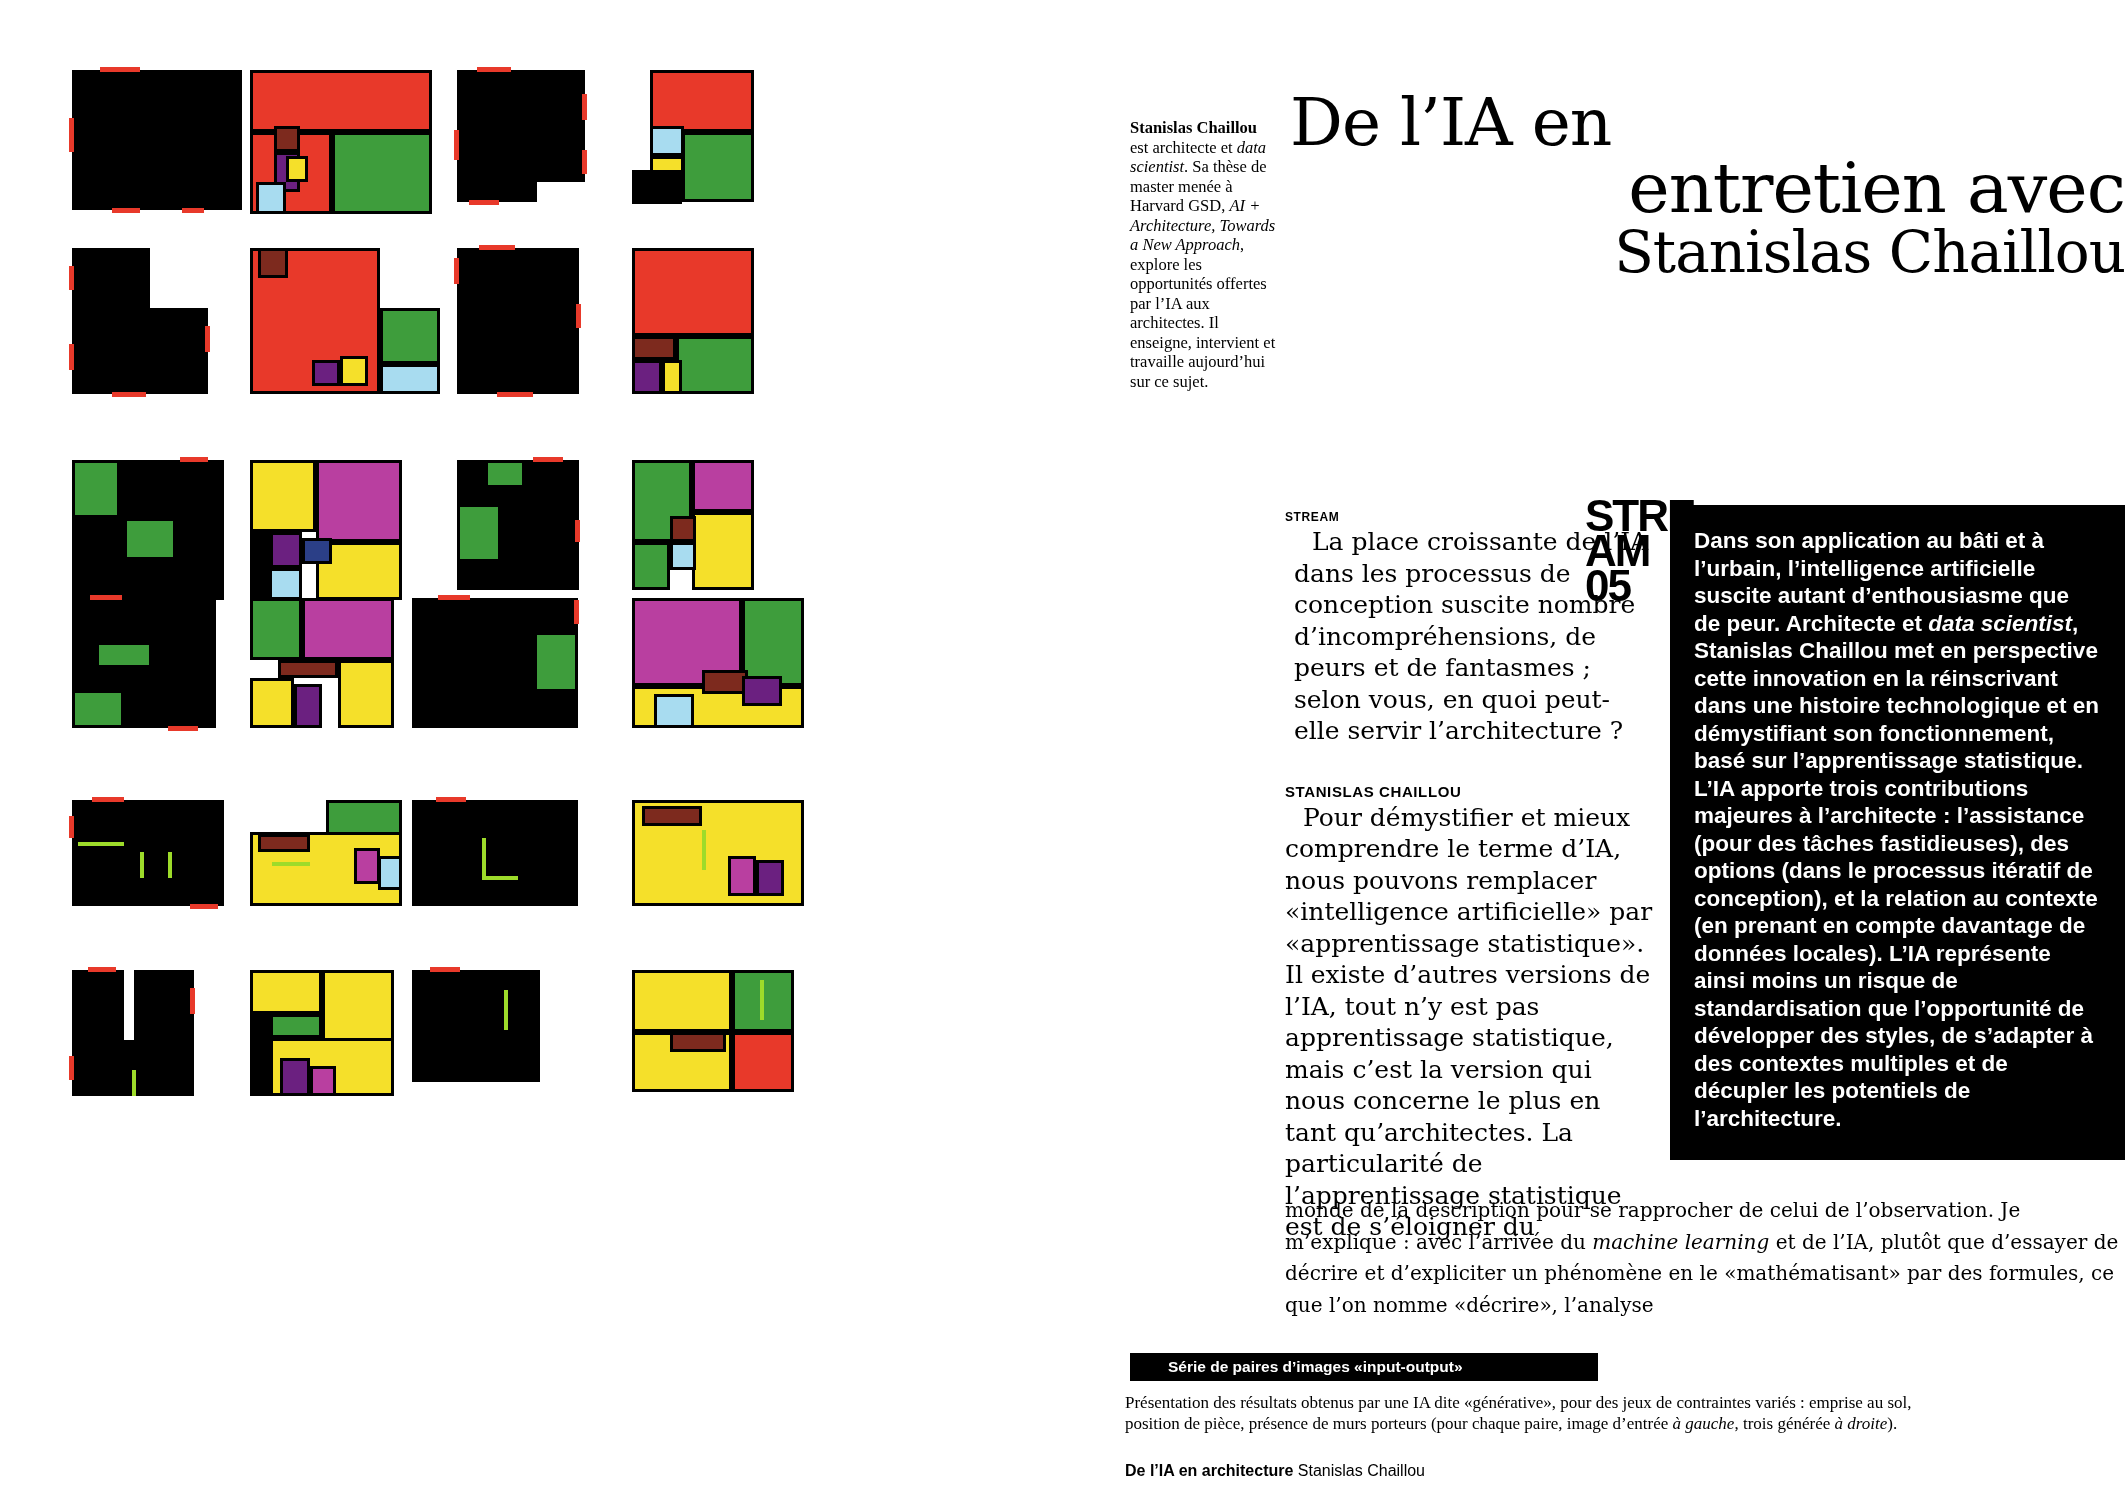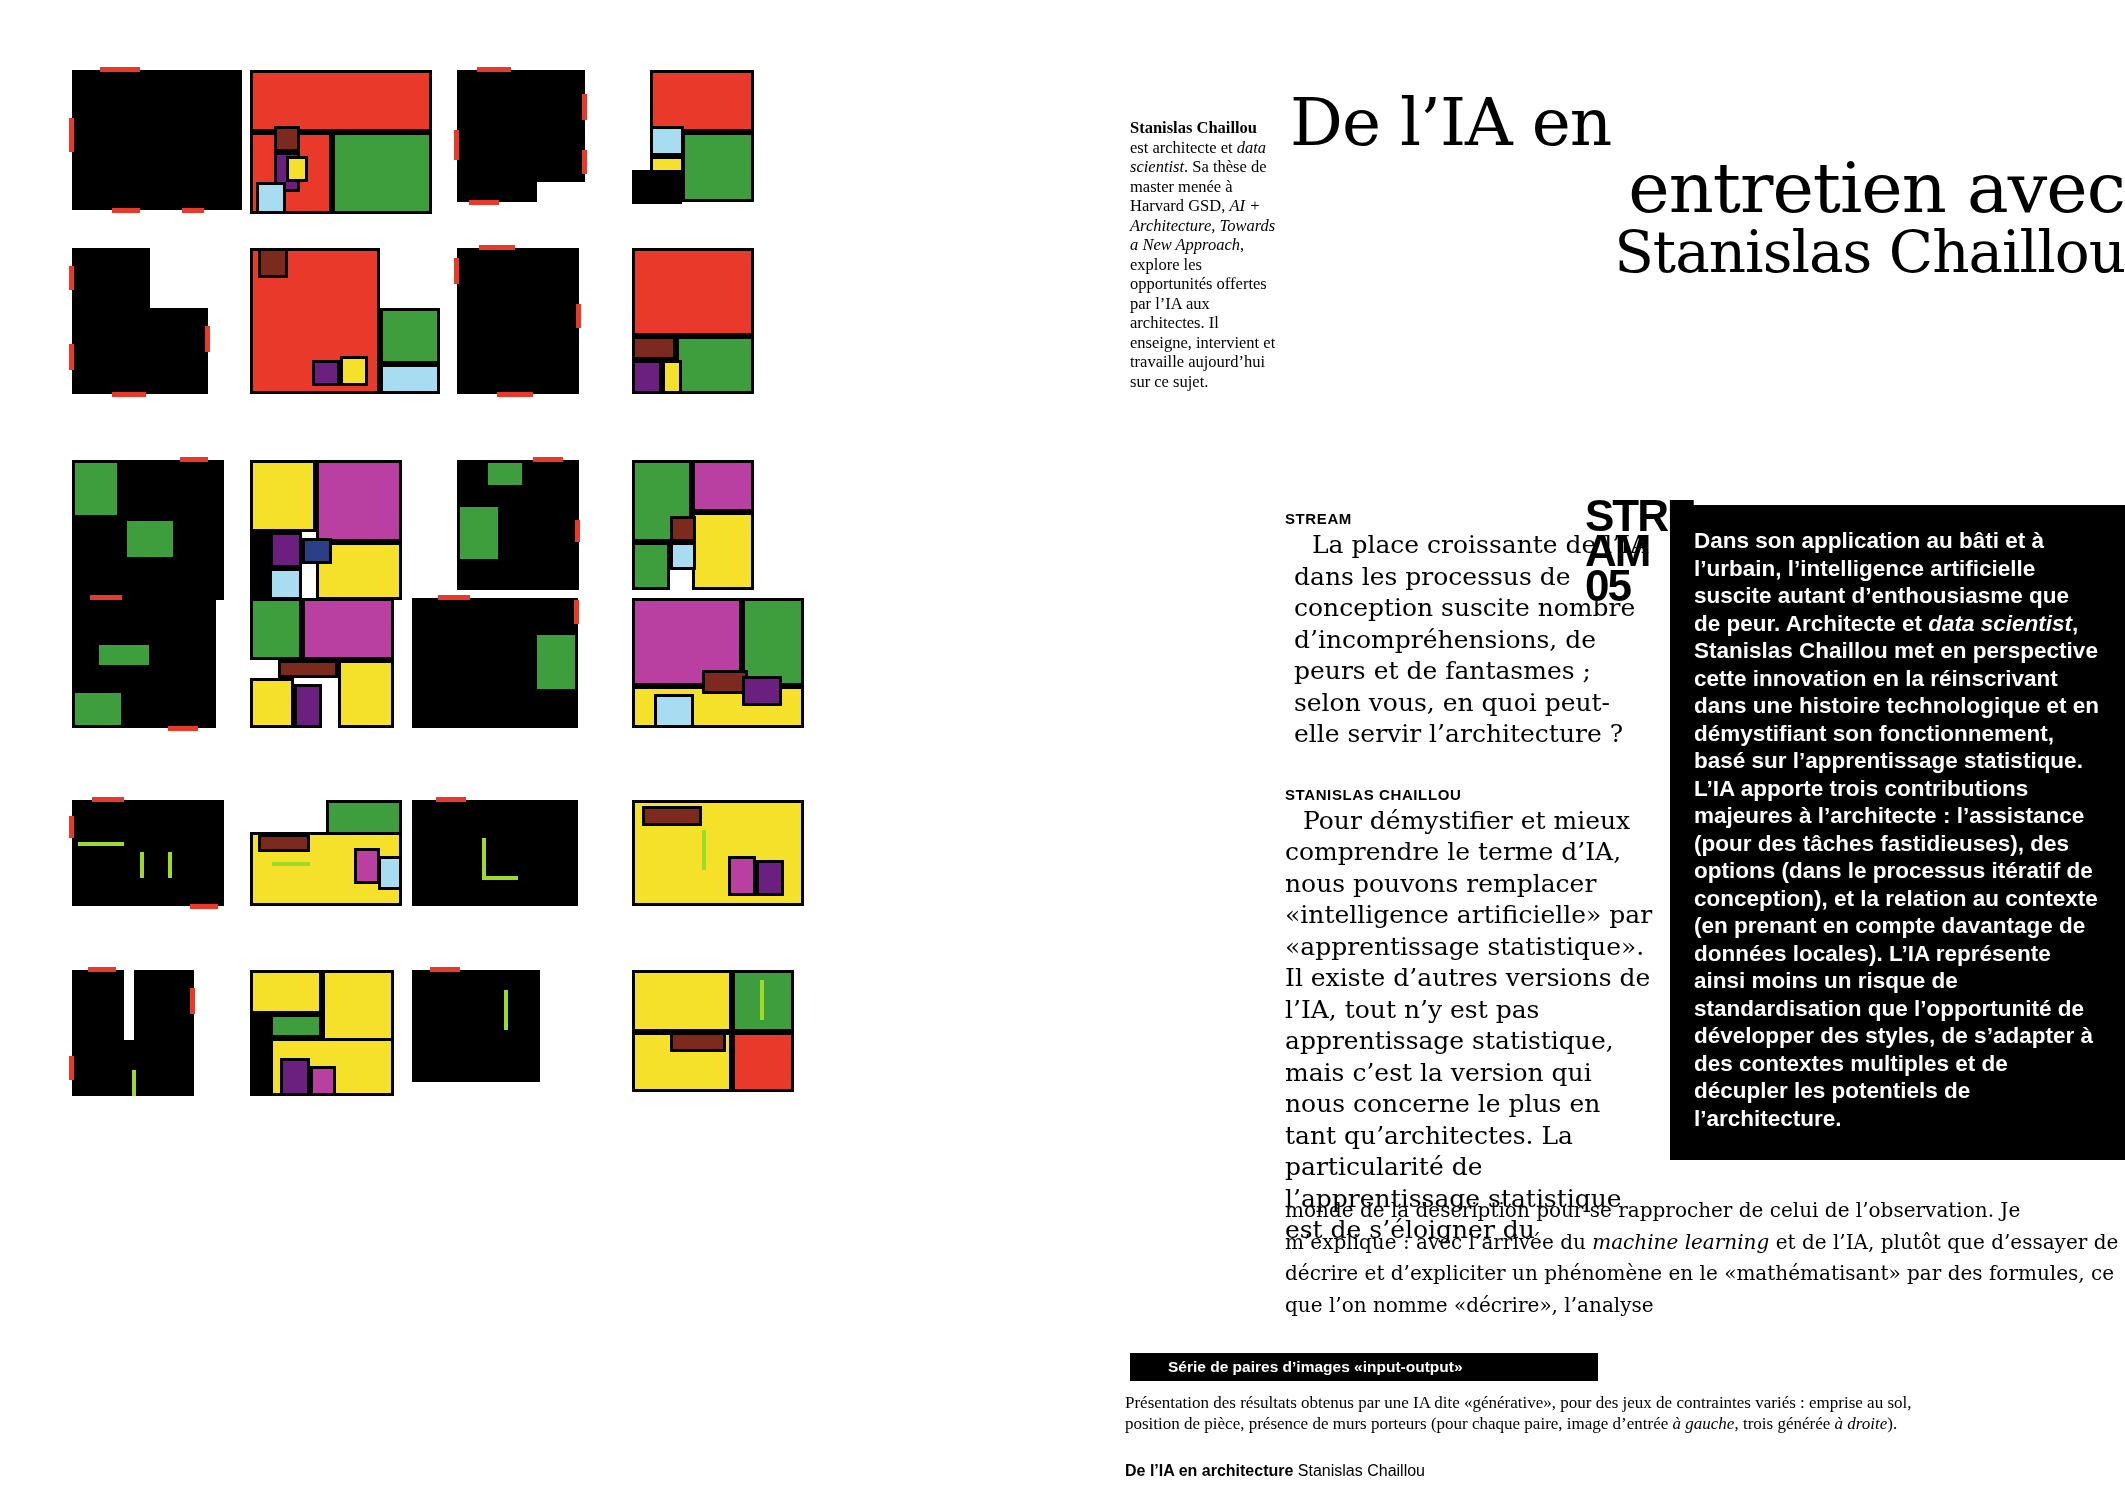--- a/index.html
+++ b/index.html
@@ -19,21 +19,21 @@
   .bio i{font-style:italic;}
 
   .title{position:absolute;left:160px;top:90px;width:835px;font-family:"DejaVu Serif",serif;font-weight:400;}
   .title .l1{font-size:66px;line-height:66px;letter-spacing:-1px;}
   .title .l2{font-size:66px;line-height:66px;letter-spacing:-1px;}
   .title .l3{font-size:70px;line-height:64px;text-align:right;letter-spacing:-1px;}
   .title .l4{font-size:58px;line-height:64px;text-align:right;letter-spacing:-1px;}
 
   
   .qcol{position:absolute;left:155px;top:510px;width:370px;font-family:"DejaVu Serif",serif;}
-  .kicker{font-family:"Liberation Sans",sans-serif;font-weight:bold;font-size:15px;letter-spacing:.6px;margin-bottom:2px;}
+  .kicker{font-family:"Liberation Sans",sans-serif;font-weight:bold;font-size:12px;letter-spacing:.6px;margin-bottom:2px;}
   .q{font-size:25px;line-height:31.5px;text-indent:18px;margin-left:9px;}
   .ans-kicker{font-family:"Liberation Sans",sans-serif;font-weight:bold;font-size:15px;letter-spacing:.6px;margin-top:36px;margin-bottom:2px;}
   .a{font-size:25px;line-height:31.5px;text-indent:18px;}
 
   .wide{position:absolute;left:155px;top:1195px;width:840px;font-family:"DejaVu Serif",serif;font-size:20px;line-height:31.5px;}
   .wide i{font-style:italic;}
 
   
   .streamlogo{position:absolute;left:455px;top:498px;width:105px;height:110px;color:#000;font-family:"Liberation Sans",sans-serif;font-weight:bold;font-size:44px;line-height:35px;letter-spacing:-2px;}
 

